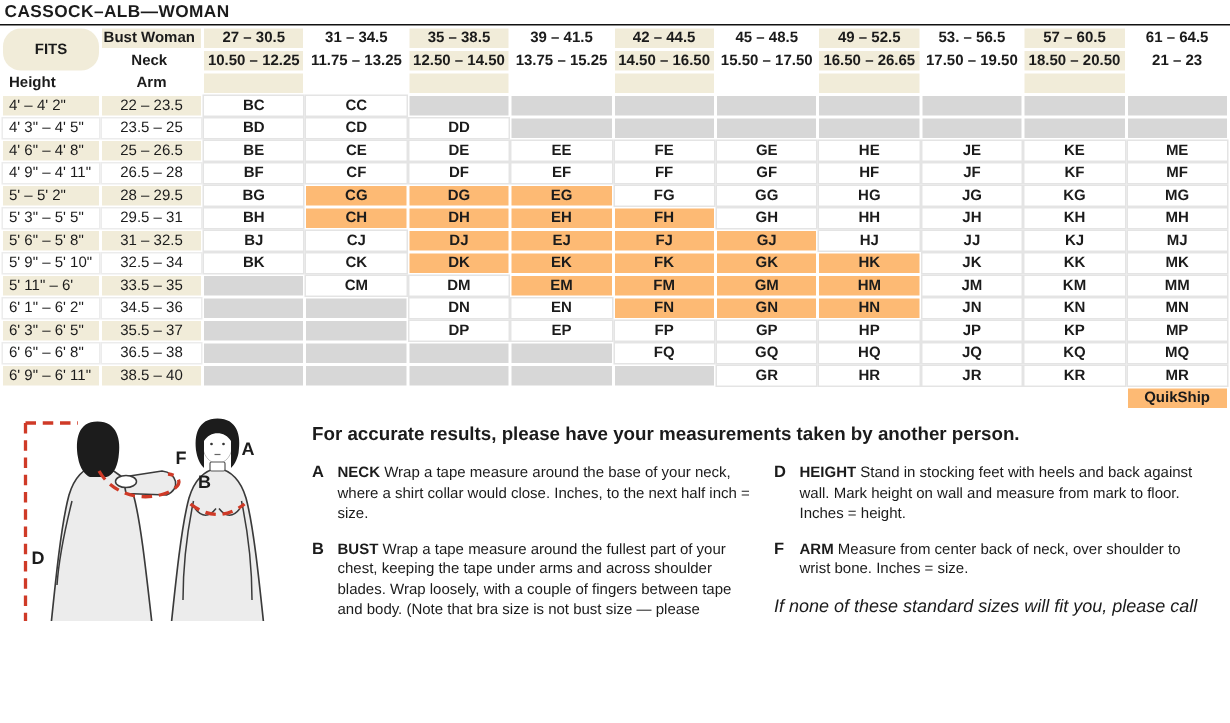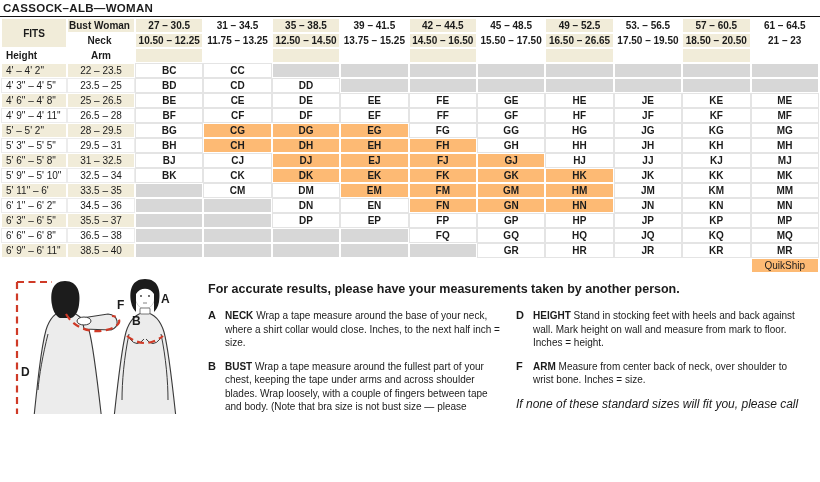--- a/index.html
+++ b/index.html
@@ -16,26 +16,26 @@
   .beige { background:#f1ecd9; }
   .white { background:#fff;margin-top:46px; }
   .qs    { background:#fdba74; }
   .na    { background:#d7d7d7; }
   .ok    { background:#fff; box-shadow:0 0 0 1px #e4e4e4; }
   .rb    { background:#f1ecd9; }
   .rw    { background:#fff; box-shadow:0 0 0 1px #ececec; }
   .code  { font-weight:bold; }
   .rng   { font-weight:bold; font-size:10.5px; }
   .lbl   { font-weight:bold; font-size:10.5px; text-align:right; padding-right:4px !important; }
-  .fits  { font-weight:bold; font-size:11px; background:#f1ecd9; }
+  .fits  { font-weight:bold; font-size:11px; background:#f1ecd9;border-radius:12px; }
   .hdr   { font-weight:bold; font-size:10.5px; }
   .hcol  { text-align:left !important; padding-left:4px !important; }
   .ctr   { text-align:center; }
   .nob   { background:transparent; }
-  .qscell{ font-weight:normal; font-size:10.5px; }
+  .qscell{ font-weight:bold; font-size:10.5px; }
 
   
   .bottom { display:flex; padding:2px 8px 0 8px; }
   .figure-wrap { width:196px; flex:0 0 196px; }
   .notes { flex:1; padding:0 4px 0 4px; }
   .intro { text-align:left; font-weight:bold; font-size:12.5px; line-height:16px; margin-top:5px; }
   .note-cols { display:flex; gap:16px; margin-top:12px; }
   .note-col { flex:1; }
   .instr { display:flex; margin-bottom:10px; }
   .instr .ltr { flex:0 0 17px; font-weight:bold; font-size:11px; line-height:13.5px; }

